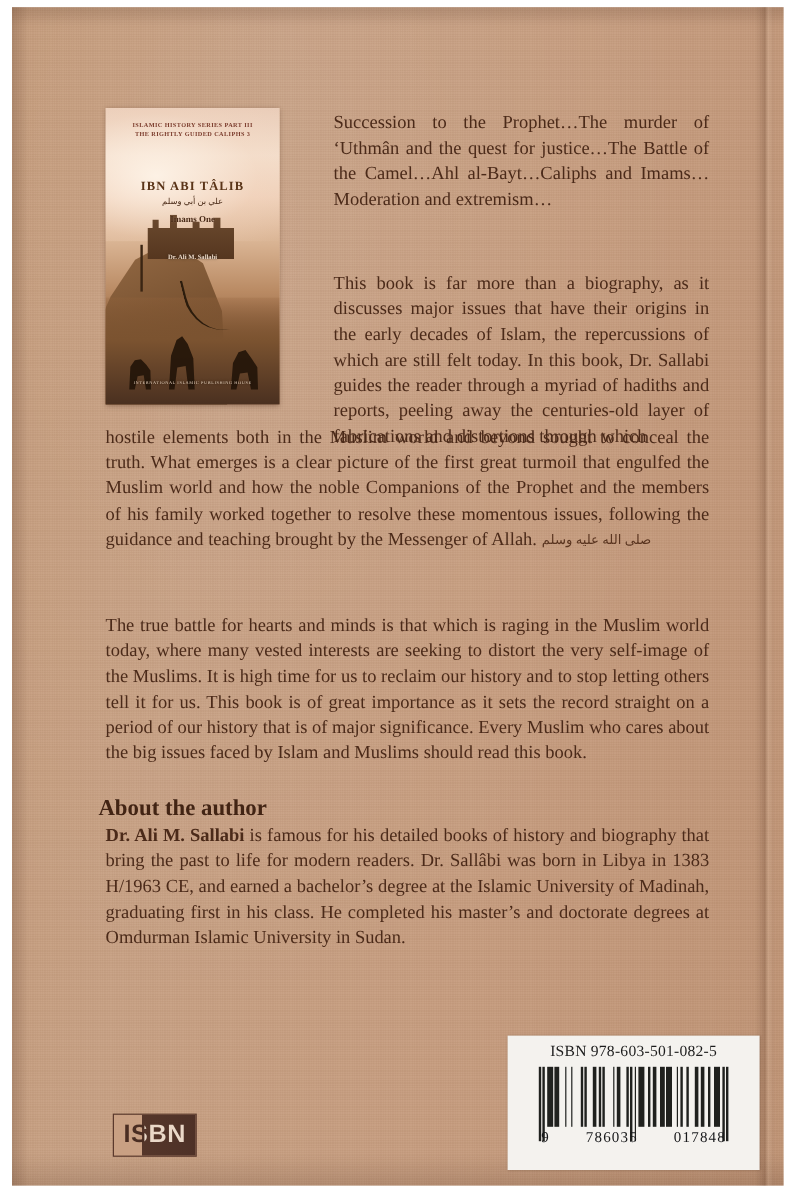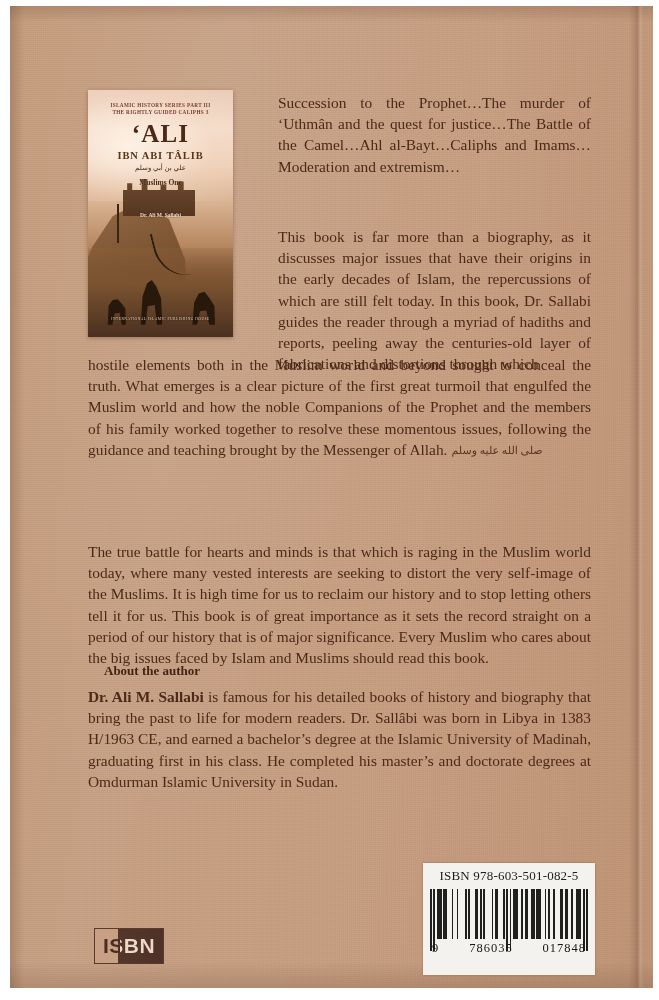--- a/index.html
+++ b/index.html
@@ -191,26 +191,26 @@
     width: 313px;
   }
   .p1 { top: 86px; }
   .p2 { top: 180px; margin-top: 40px; }
   
   .full {
     left: 78px;
     width: 503px;
   }
   .p2b { top: 348px; }
-  .p3  { top: 535px; }
+  .p3  { top: 505px; }
   .about-head {
     position:absolute;
-    left:94px;
+    left:72px;
     top: 657px;
-    font-size: 13px;
+    font-size: 19px;
     font-weight: 700;
     color:#422414;
   }
   .p4 { top: 680px; }
   .p4 b { font-weight: 700; }
   .saw {
     font-size: 11px;
     color:#5a3520;
     vertical-align: 1px;
     padding-left: 4px;
@@ -239,21 +239,21 @@
     -webkit-background-clip: text;
     background-clip: text;
     color: transparent;
   }
 
   
   .isbn-box {
     position:absolute;
     left: 413px;
     top: 857px;
-    width: 172px;
+    width: 210px;
     height: 112px;
     background: #f4f2ee;
     box-shadow: 0 0 2px rgba(60,35,20,0.35);
     padding: 4px 6px 4px 6px;
     box-sizing: border-box;
   }
   .isbn-label {
     text-align:center;
     font-family: "Liberation Serif", serif;
     font-size: 13px;
@@ -306,24 +306,23 @@
       <div class="ground"></div>
       <div class="sword"></div>
       <div class="rider r1"></div>
       <div class="rider r2"></div>
       <div class="rider r3"></div>
 
       <div class="thumb-txt thumb-series">
         <div>ISLAMIC HISTORY SERIES PART III</div>
         <div>THE RIGHTLY GUIDED CALIPHS 3</div>
       </div>
-      <div class="thumb-txt thumb-title">‘ALI</div>
       <div class="thumb-txt thumb-sub">IBN ABI TÂLIB</div>
       <div class="thumb-txt thumb-arabic">علي بن أبي وسلم</div>
-      <div class="thumb-txt thumb-vol">Muslims One</div>
+      <div class="thumb-txt thumb-vol">Imams One</div>
       <div class="thumb-txt thumb-author">Dr. Ali M. Sallabi</div>
       <div class="thumb-txt thumb-pub">INTERNATIONAL ISLAMIC PUBLISHING HOUSE</div>
     </div>
 
     <div class="blurb col-right p1">Succession to the Prophet…The murder of ‘Uthmân and the quest for justice…The Battle of the Camel…Ahl al-Bayt…Caliphs and Imams…Moderation and extremism…</div>
     <div class="blurb col-right p2">This book is far more than a biography, as it discusses major issues that have their origins in the early decades of Islam, the repercussions of which are still felt today. In this book, Dr. Sallabi guides the reader through a myriad of hadiths and reports, peeling away the centuries-old layer of fabrications and distortions through which</div>
     <div class="blurb full p2b">
       <span>hostile elements both in the Muslim world and beyond sought to conceal the truth. What emerges is a clear picture of the first great turmoil that engulfed the Muslim world and how the noble Companions of the Prophet and the members of his family worked together to resolve these momentous issues, following the guidance and teaching brought by the Messenger of Allah.</span><span class="saw">صلى الله عليه وسلم</span>
     </div>
     <div class="blurb full p3">The true battle for hearts and minds is that which is raging in the Muslim world today, where many vested interests are seeking to distort the very self-image of the Muslims. It is high time for us to reclaim our history and to stop letting others tell it for us. This book is of great importance as it sets the record straight on a period of our history that is of major significance. Every Muslim who cares about the big issues faced by Islam and Muslims should read this book.</div>

